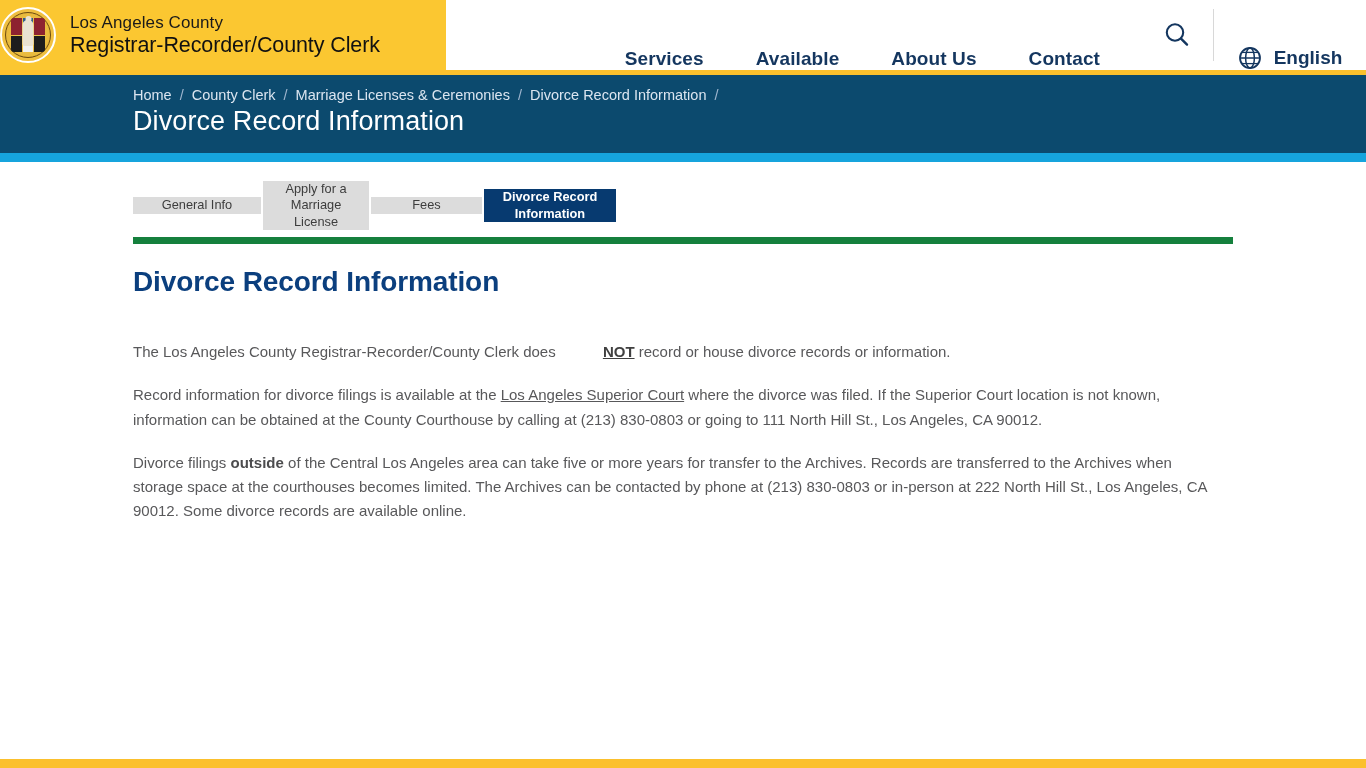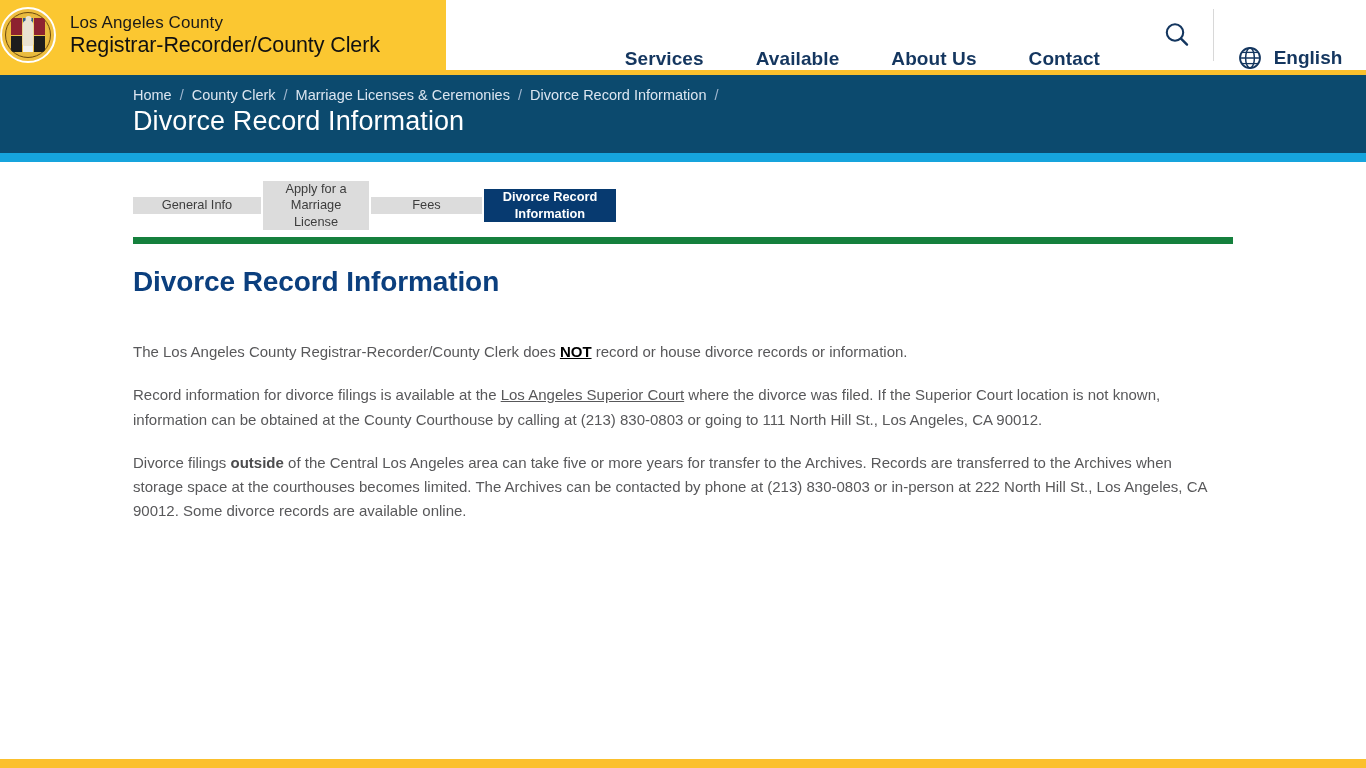--- a/index.html
+++ b/index.html
@@ -242,21 +242,22 @@
     font-size: 15px;
     color: #58585a;
     line-height: 1.62;
     margin: 0 0 19px 0;
     max-width: 1090px;
   }
   p.body b { font-weight: 700; color: #4c4c4e; }
   p.body u.strong {
     font-weight: 700;
     text-decoration: underline;
-    color: #000000;
+    color: #404040;
+    margin-left: 43px;
   }
   p.body a {
     color: #58585a;
     text-decoration: underline;
     cursor: pointer;
   }
 
   
   .footer-rule {
     position: absolute;

